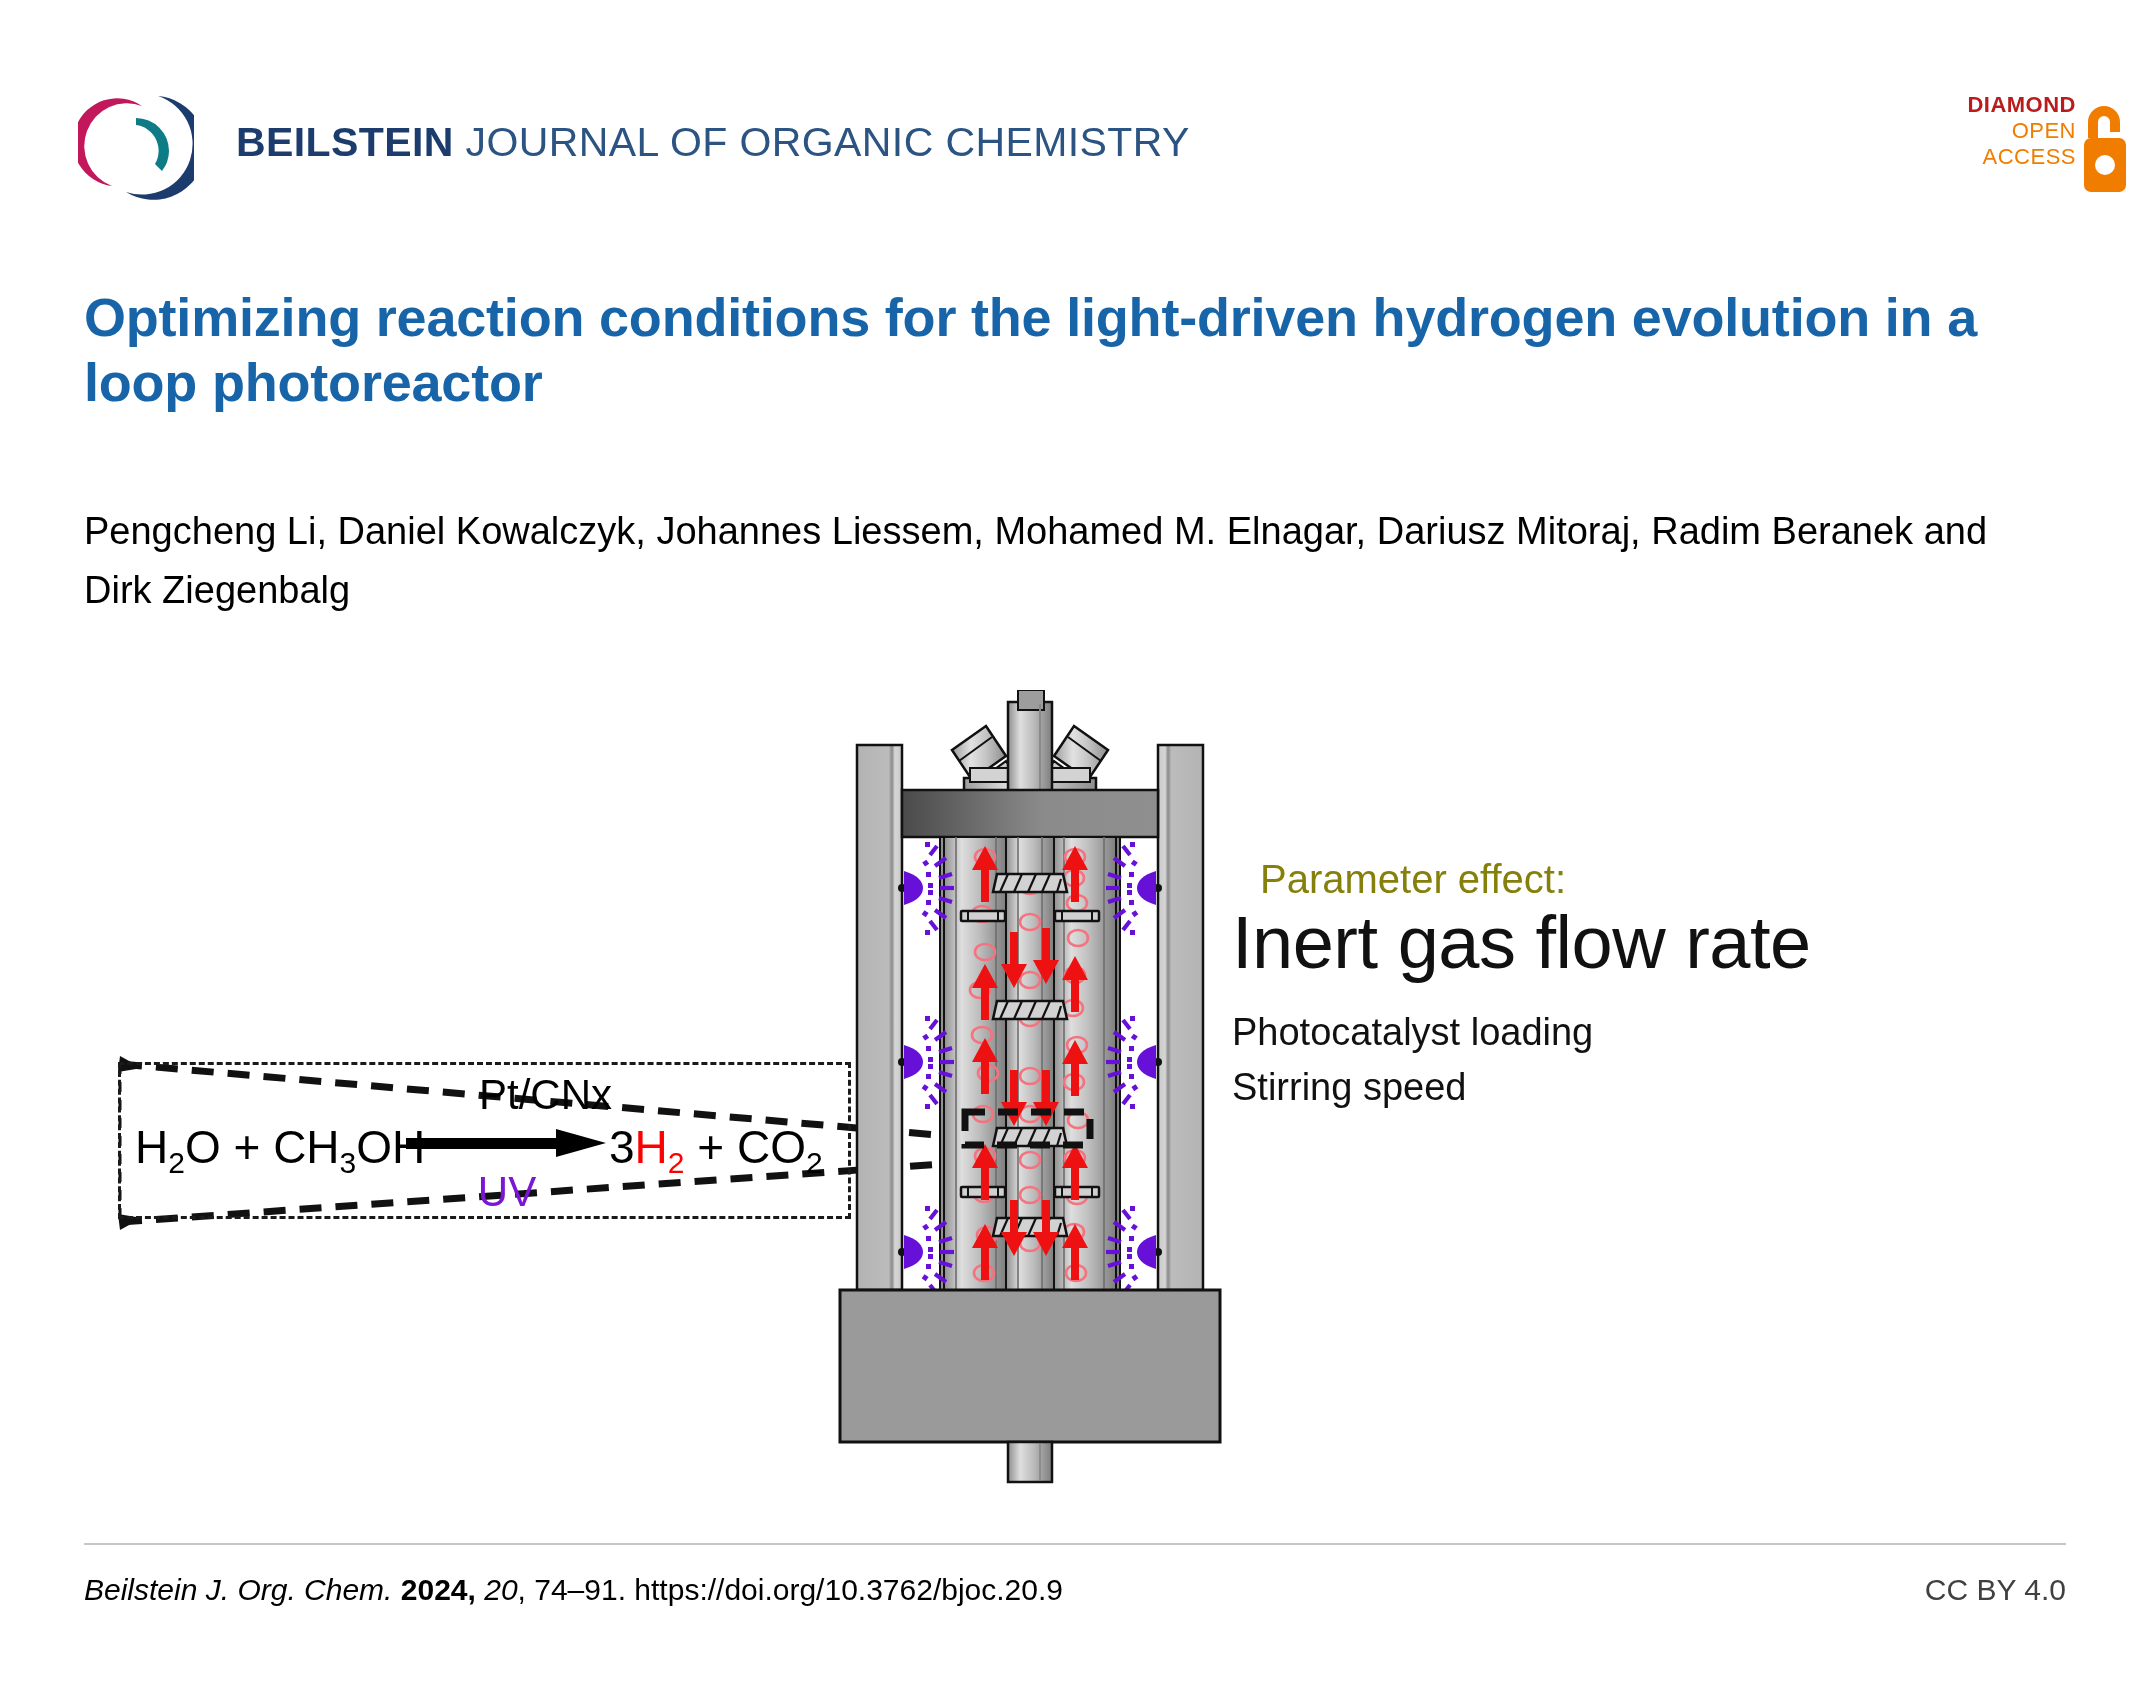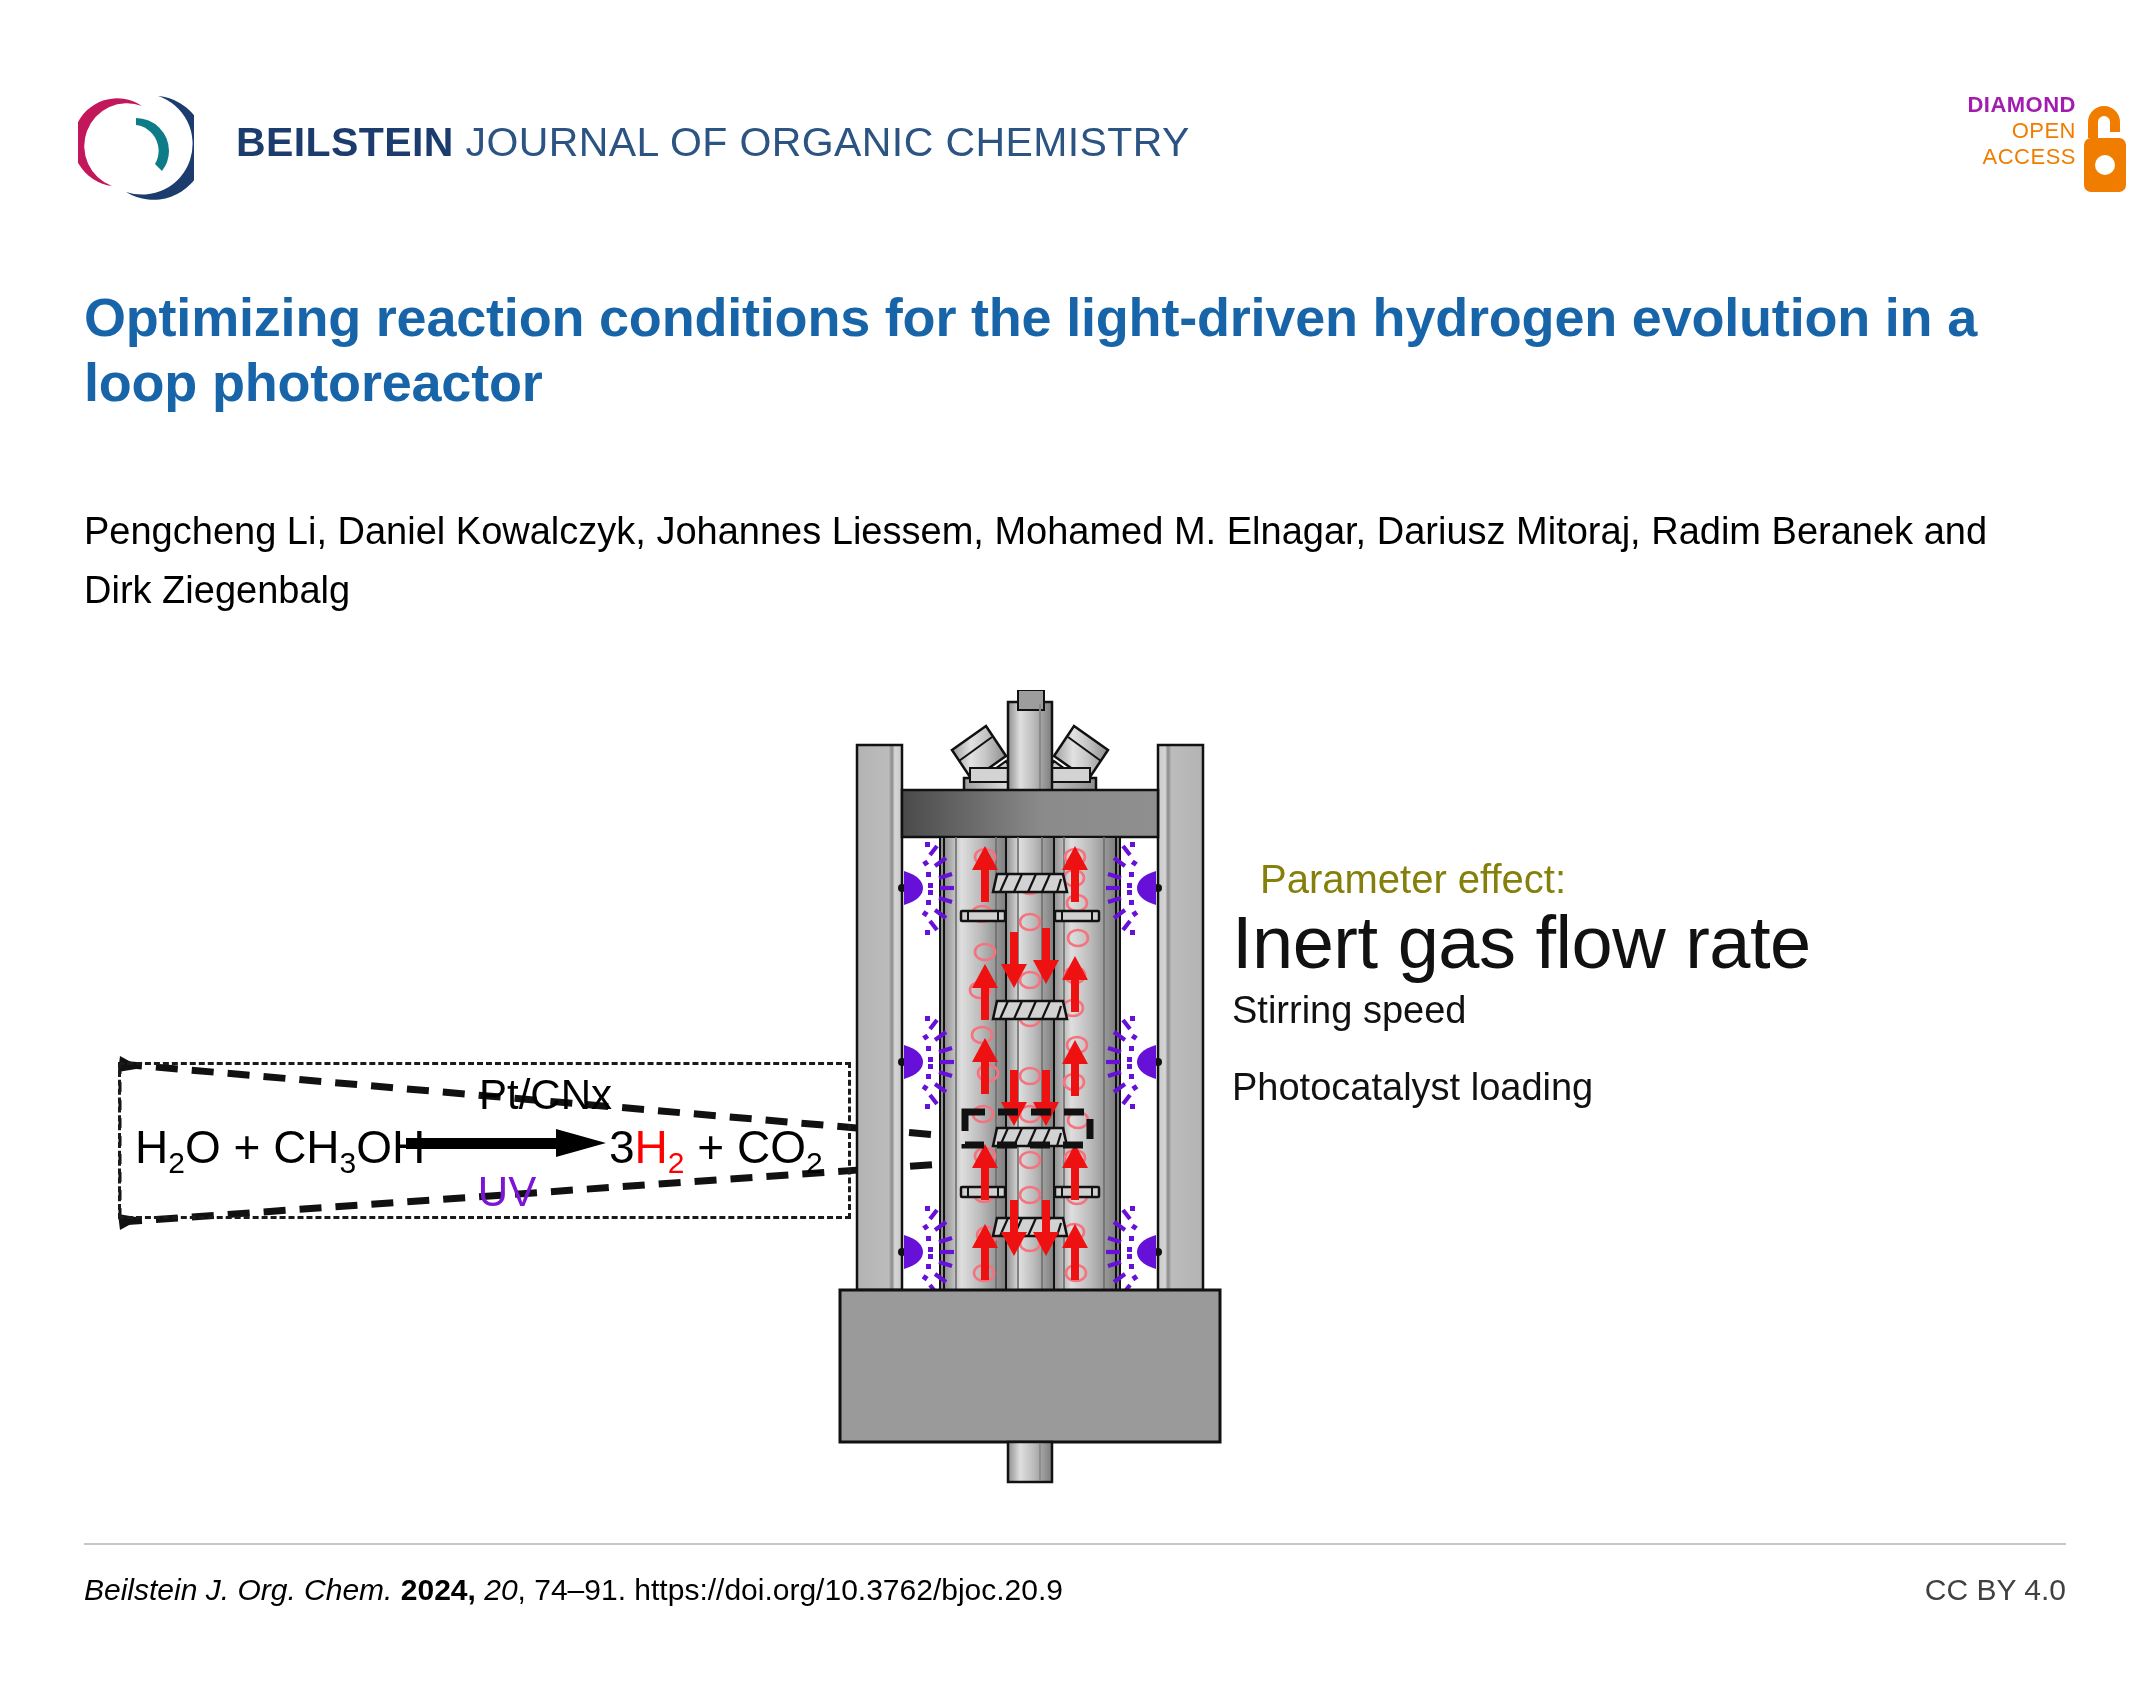--- a/index.html
+++ b/index.html
@@ -17,21 +17,21 @@
 
   #journal-logo { position: absolute; left: 78px; top: 88px; width: 116px; height: 116px; }
 
   #journal-name {
     position: absolute; left: 236px; top: 119px;
     font-size: 41px; letter-spacing: 0.4px; white-space: nowrap;
   }
   #journal-name .b { font-weight: bold; color: #1d3c6e; }
   #journal-name .r { font-weight: normal; color: #2b5483; }
   #oa-text { position: absolute; right: 74px; top: 92px; text-align: right; line-height: 1.18; }
-  #oa-text .l1 { font-size: 22px; font-weight: bold; color: #a21caf; letter-spacing: 0.5px; }
+  #oa-text .l1 { font-size: 22px; font-weight: bold; color: #b91c1c; letter-spacing: 0.5px; }
   #oa-text .l2, #oa-text .l3 { font-size: 22px; font-weight: normal; color: #f07d00; letter-spacing: 0.5px; }
   #oa-lock { position: absolute; right: 18px; top: 92px; width: 54px; height: 104px; }
 
   
   #page-title {
     position: absolute; left: 84px; top: 285px; width: 1930px;
     font-size: 54px; font-weight: bold; line-height: 1.20;
     color: #1765a8; letter-spacing: -0.2px;
   }
   #authors {
@@ -392,22 +392,22 @@
   </g>
   <g>
     <rect x="178" y="752" width="44" height="40" fill="url(#gTube)" stroke="#111" stroke-width="2.5"></rect>
     <line x1="210" y1="754" x2="210" y2="790" stroke="#8d8d8d" stroke-width="2"></line>
   </g>
 </svg>
 
 <div id="param-block">
   <div id="param-label">Parameter effect:</div>
   <div class="param-big">Inert gas flow rate</div>
+  <div class="param-small" id="param-small1">Photocatalyst loading</div>
   <div class="param-small">Stirring speed</div>
-  <div class="param-small" id="param-small1">Photocatalyst loading</div>
 </div>
 
 <div id="footer-rule"></div>
 <div id="footer-cite">
   <span class="it">Beilstein J. Org. Chem.</span>
   <span class="bd">2024,</span>
   <span class="it">20</span><span>, 74–91. https://doi.org/10.3762/bjoc.20.9</span>
 </div>
 <div id="footer-lic">CC BY 4.0</div>
 

